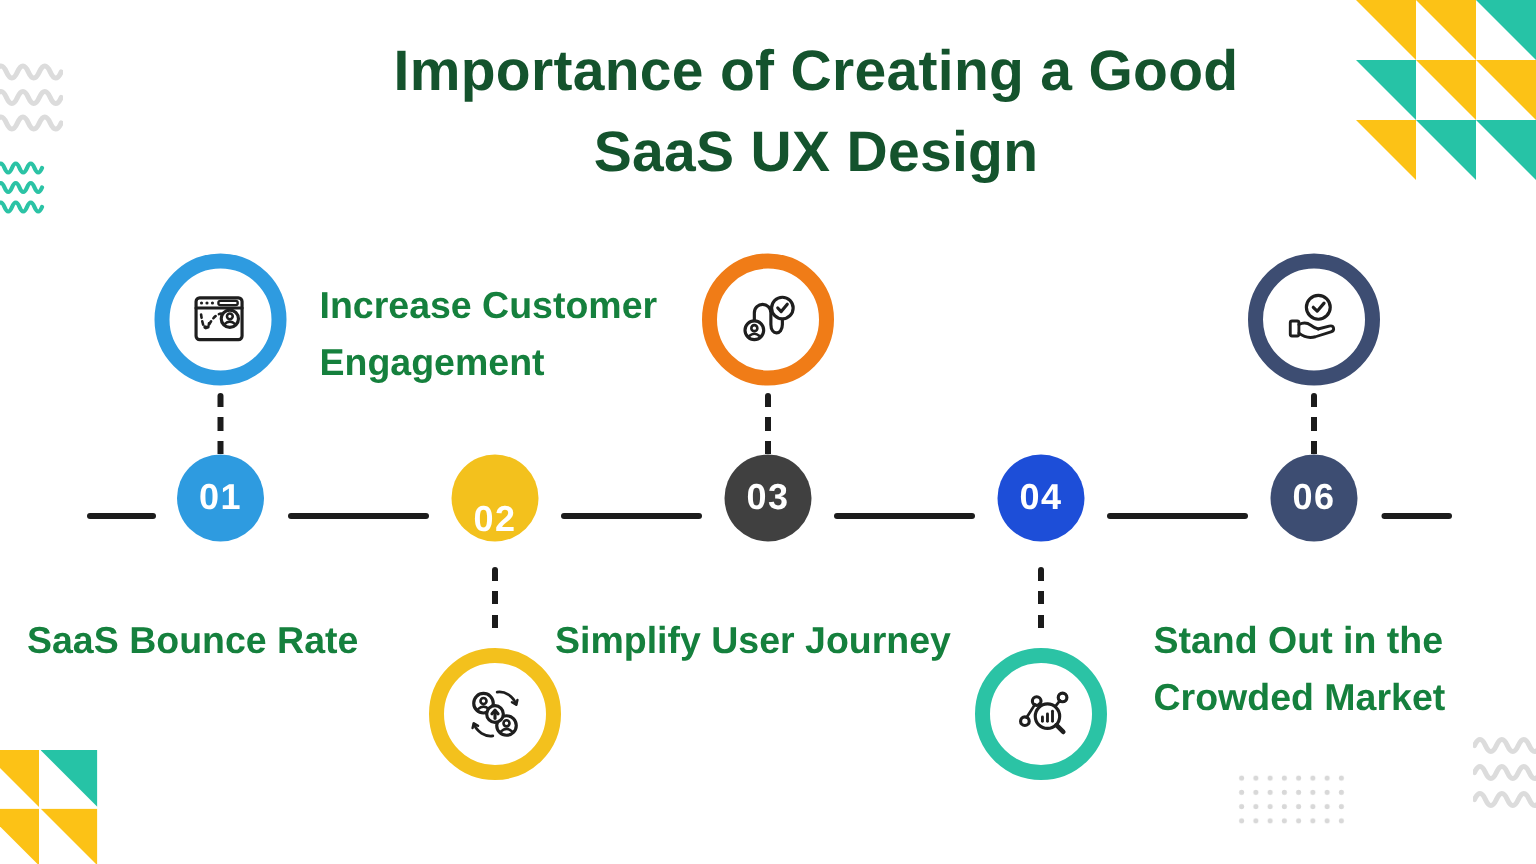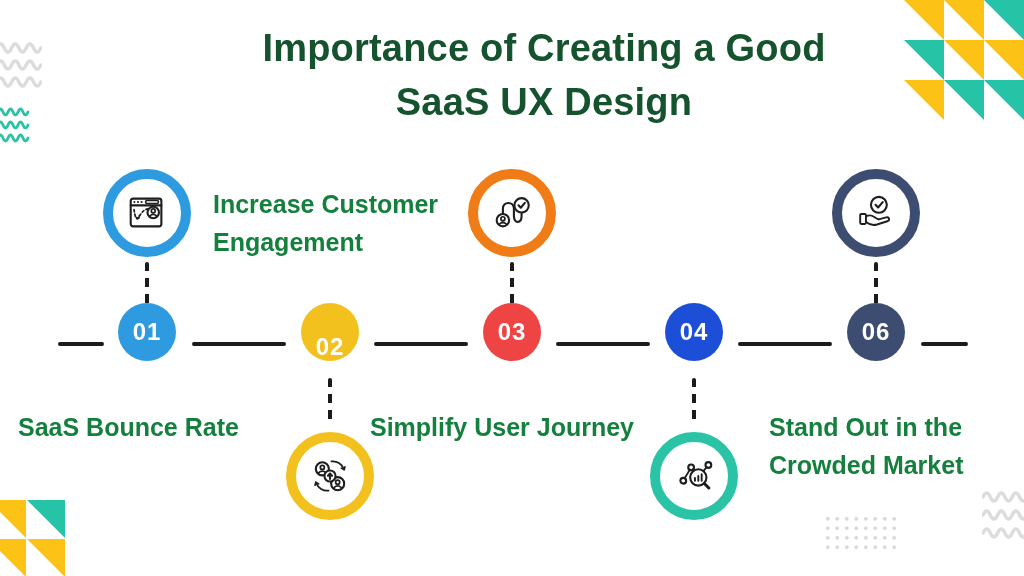--- a/index.html
+++ b/index.html
@@ -157,21 +157,21 @@
     <svg viewBox="0 0 48 48" width="46" height="46" fill="none" stroke="currentColor" stroke-width="2.2" stroke-linecap="round" stroke-linejoin="round">
       <path d="M14.5,25 L14.5,19.5 C14.5,11.5 26,11.5 26,19.5 L26,27.5 C26,35.5 34,35 34,27.5 L34,24"></path>
       <circle cx="14.5" cy="31.5" r="6.5" fill="#fff"></circle>
       <circle cx="14.5" cy="30" r="2.1" stroke-width="1.8"></circle>
       <path d="M10.9,35.5 Q14.5,32.3 18.1,35.5" stroke-width="1.8"></path>
       <circle cx="34" cy="16" r="7.5" fill="#fff"></circle>
       <path d="M30.8,16 L33.2,18.5 L37.4,13.4"></path>
     </svg>
   </div>
   <div class="connector conn-top" style="left:510px"></div>
-  <div class="num-circle" style="left: 483px; background-color: #ef4444;">
+  <div class="num-circle" style="left: 483px; background-color: #404040;">
     <span>03</span>
     </div>
   <div class="label" style="left:370px;top:409px;width:284px">Simplify User Journey</div>
 
   <div class="num-circle" style="left: 665px; background-color: #1d4ed8;">
     <span>04</span>
     </div>
   <div class="connector conn-bottom" style="left:692px"></div>
   <div class="icon-ring ring-bottom" style="left: 650px; border-color: rgb(43, 195, 165);">
     <svg viewBox="0 0 48 48" width="46" height="46" fill="none" stroke="currentColor" stroke-width="2.2" stroke-linecap="round" stroke-linejoin="round">

